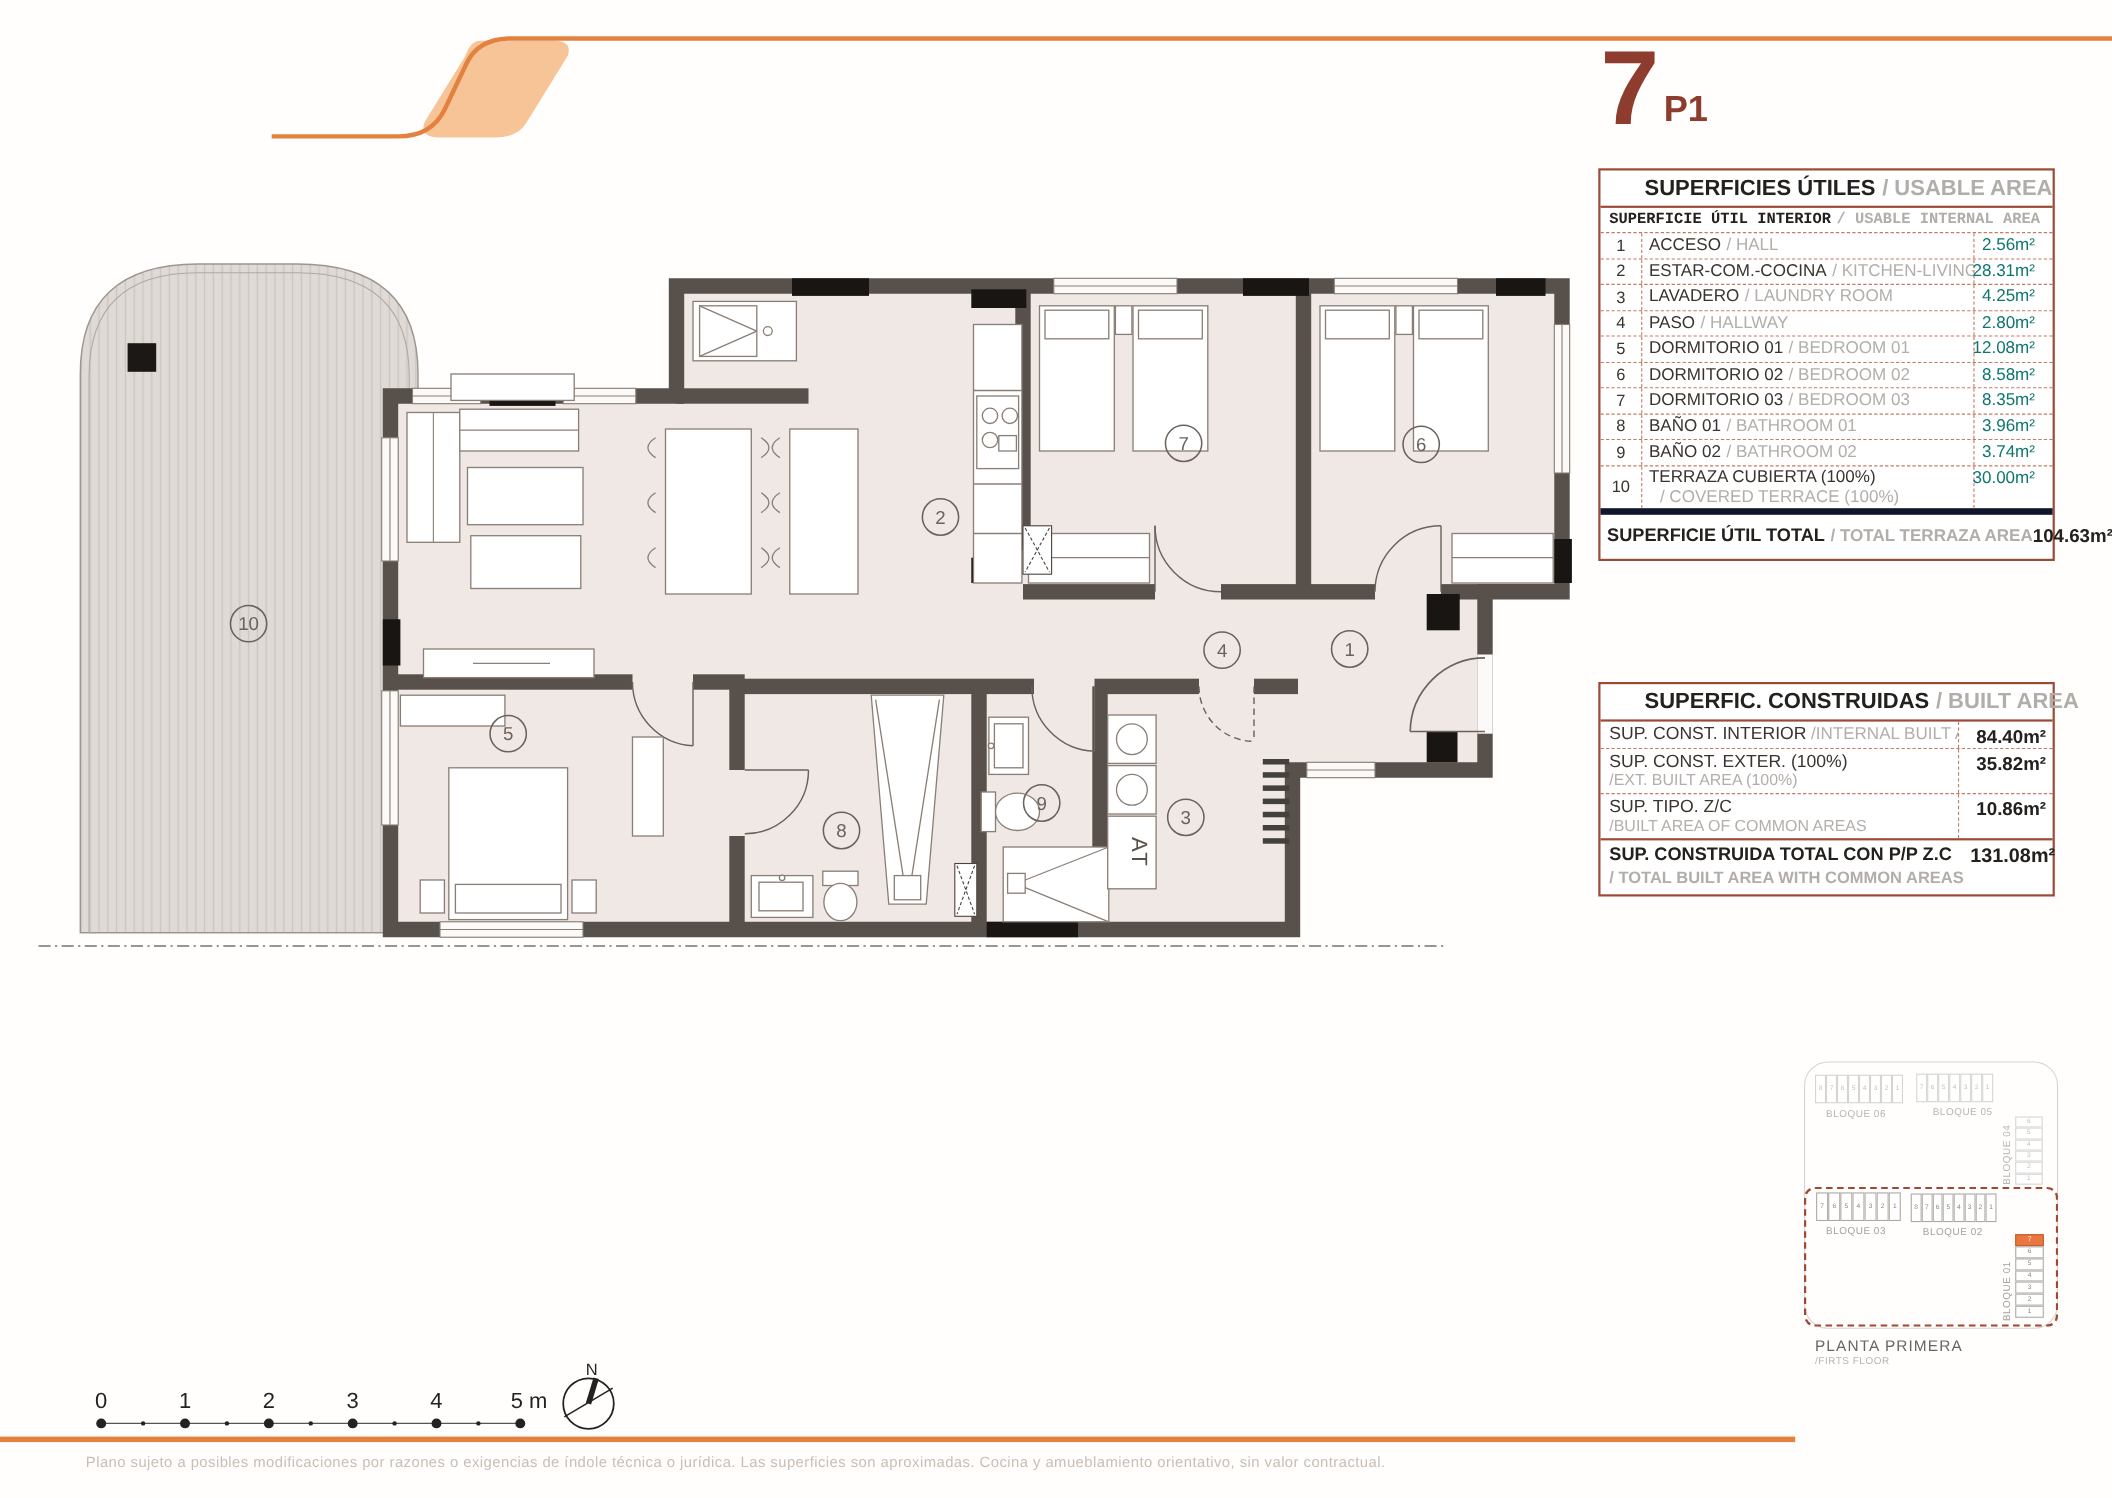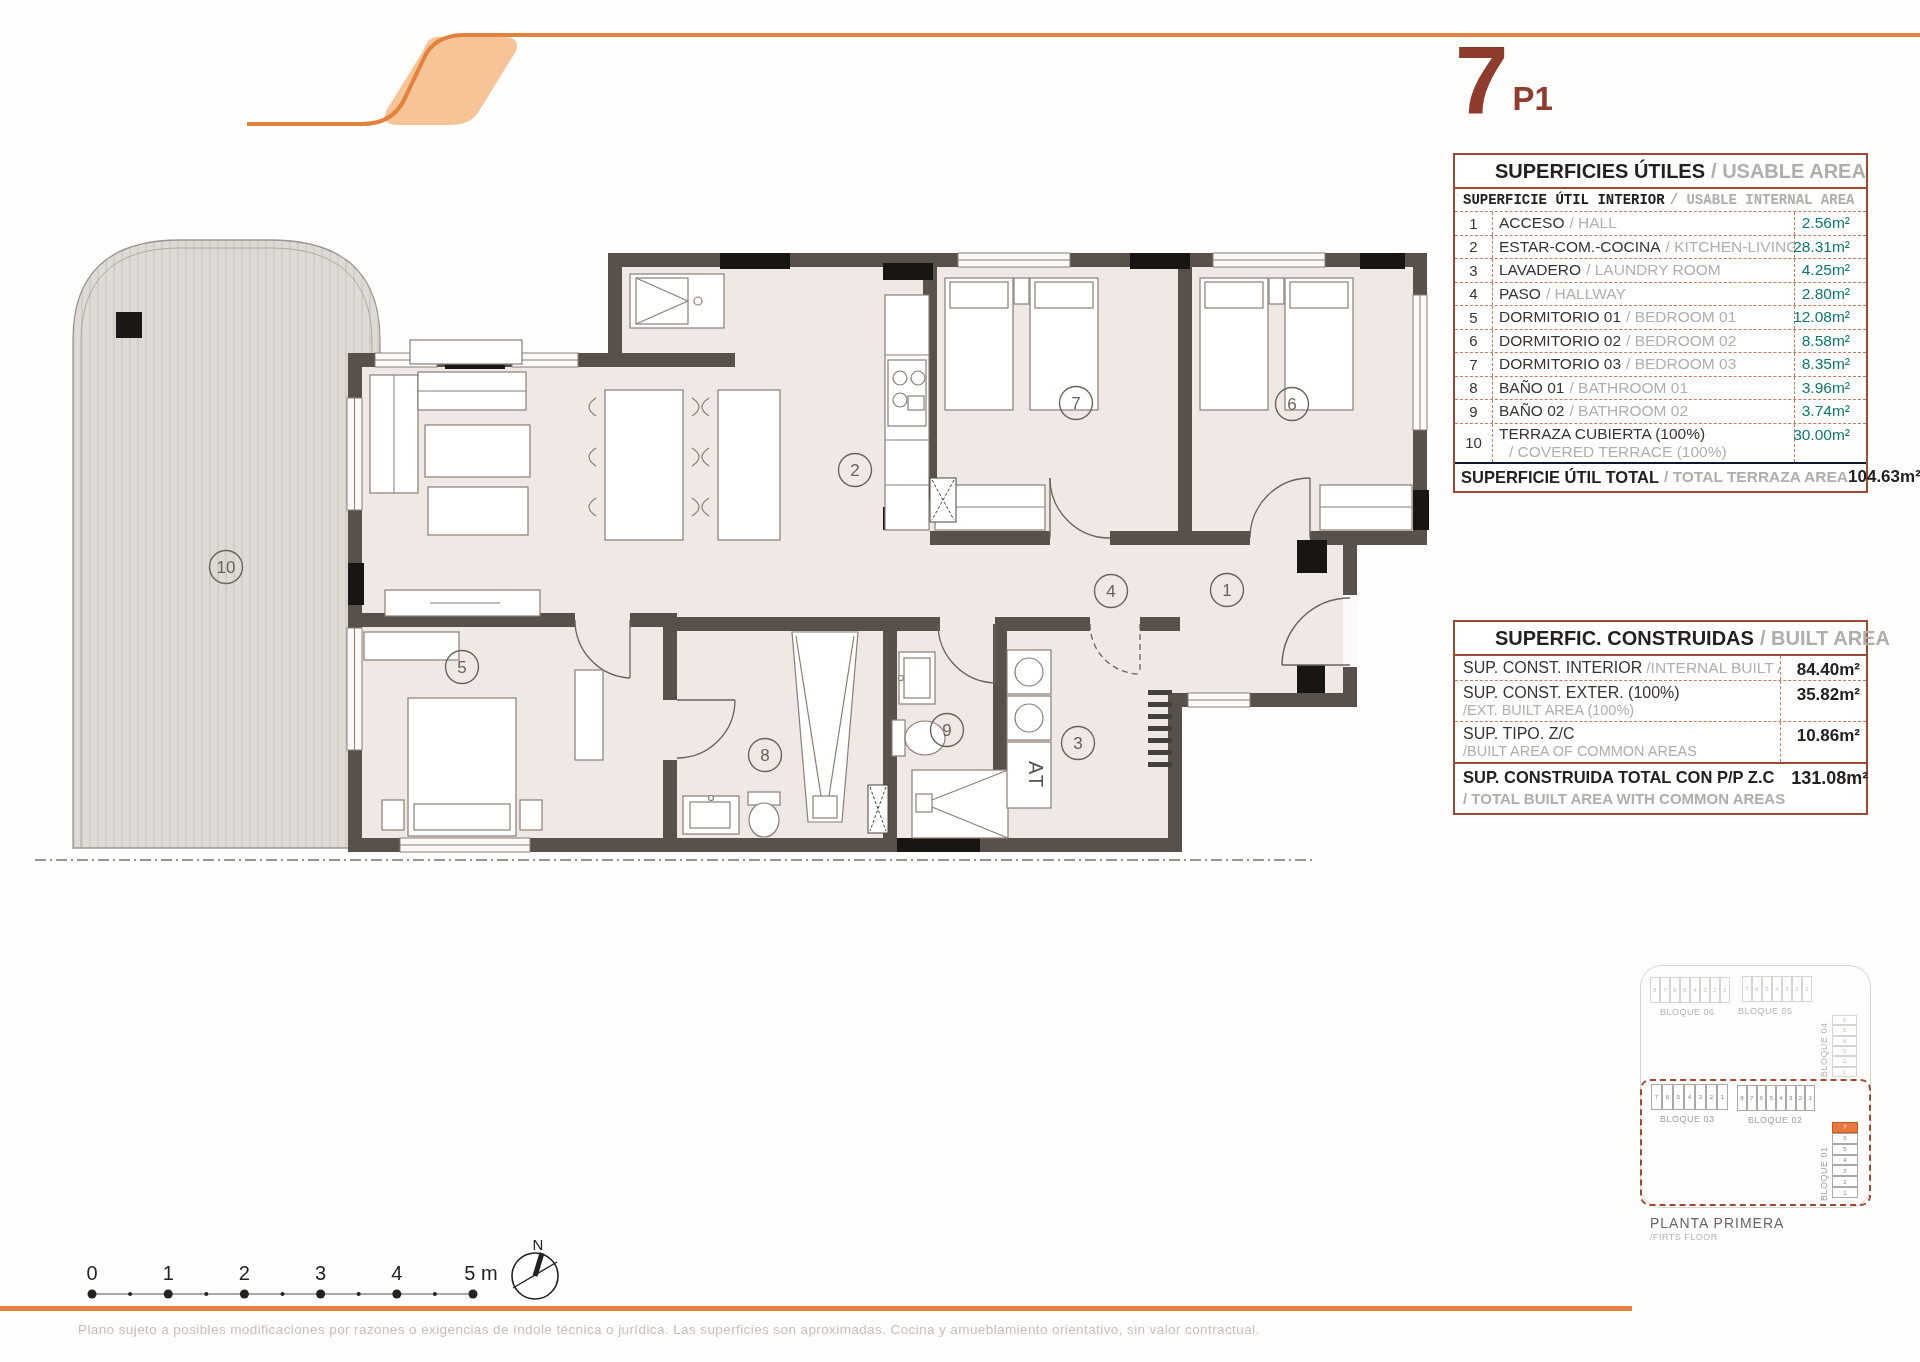--- a/index.html
+++ b/index.html
@@ -26,21 +26,21 @@
   .pt-sub .en{font-size:14px;font-weight:bold;color:#B1ADA8;margin-left:5px;}
   .ut-row{display:flex;align-items:stretch;border-bottom:1px dashed #C47B5F;min-height:23.5px;}
   .ut-row:last-of-type{border-bottom:none;}
   .ut-num{width:38px;border-right:1px dashed #C47B5F;display:flex;align-items:center;justify-content:center;font-size:15px;color:#3A332E;flex:none;}
   .ut-name{flex:1;display:flex;align-items:center;padding:1px 6px;white-space:nowrap;overflow:hidden;}
   .ut-name.twoline{flex-direction:column;align-items:flex-start;justify-content:center;}
   .ut-name .es{font-size:15.5px;color:#3A332E;}
   .ut-name .en{font-size:15.5px;color:#B3AEA9;margin-left:5px;}
   .ut-name.twoline .en{margin-left:10px;}
   .ut-val{width:72px;border-left:1px dashed #C47B5F;display:flex;align-items:center;justify-content:flex-end;padding-right:16px;font-size:15.5px;color:#0f766e;flex:none;}
-  .pt-total{display:flex;align-items:center;border-top:2px solid #0f172a;height:29px;padding:0 6px;white-space:nowrap;}
+  .pt-total{display:flex;align-items:center;border-top:6px solid #0f172a;height:46px;padding:0 6px;white-space:nowrap;}
   .pt-total .es{font-size:16.5px;font-weight:bold;color:#23201D;}
   .pt-total .en{font-size:15.5px;font-weight:bold;color:#B1ADA8;margin-left:5px;}
   .pt-total .val{margin-left:auto;font-size:17px;font-weight:bold;color:#23201D;}
   .bt-row{display:flex;align-items:stretch;border-bottom:1px dashed #C47B5F;}
   .bt-row:last-of-type{border-bottom:none;}
   .bt-name{flex:1;display:flex;flex-direction:column;justify-content:center;padding:3px 8px;white-space:nowrap;overflow:hidden;}
   .bt-name .row-inline{display:flex;align-items:center;}
   .bt-name .es{font-size:16px;color:#3A332E;}
   .bt-name .en{font-size:14.5px;color:#B3AEA9;}
   .bt-name .row-inline .en{margin-left:4px;font-size:15.5px;}
@@ -511,21 +511,21 @@
         <div class="blk-label" style="left: 22px; top: 44px;">BLOQUE 06</div>
         <div class="blk dim" style="left: 104px; top: 13px; width: 70px; height: 26px;">
           <div class="blk-cell">7</div>
           <div class="blk-cell">6</div>
           <div class="blk-cell">5</div>
           <div class="blk-cell">4</div>
           <div class="blk-cell">3</div>
           <div class="blk-cell">2</div>
           <div class="blk-cell">1</div>
         </div>
-        <div class="blk-label" style="left: 100px; top: 43px;">BLOQUE 05</div>
+        <div class="blk-label" style="left: 119px; top: 43px;">BLOQUE 05</div>
         <div class="blk v dim" style="left: 194px; top: 52px; width: 25px; height: 62px;">
           <div class="blk-cell">6</div>
           <div class="blk-cell">5</div>
           <div class="blk-cell">4</div>
           <div class="blk-cell">3</div>
           <div class="blk-cell">2</div>
           <div class="blk-cell">1</div>
         </div>
         <div class="blk-label vert" style="left: 181px; top: 52px; height: 62px;">BLOQUE 04</div>
         <div class="blk" style="left: 13px; top: 121px; width: 77px; height: 26px;">

